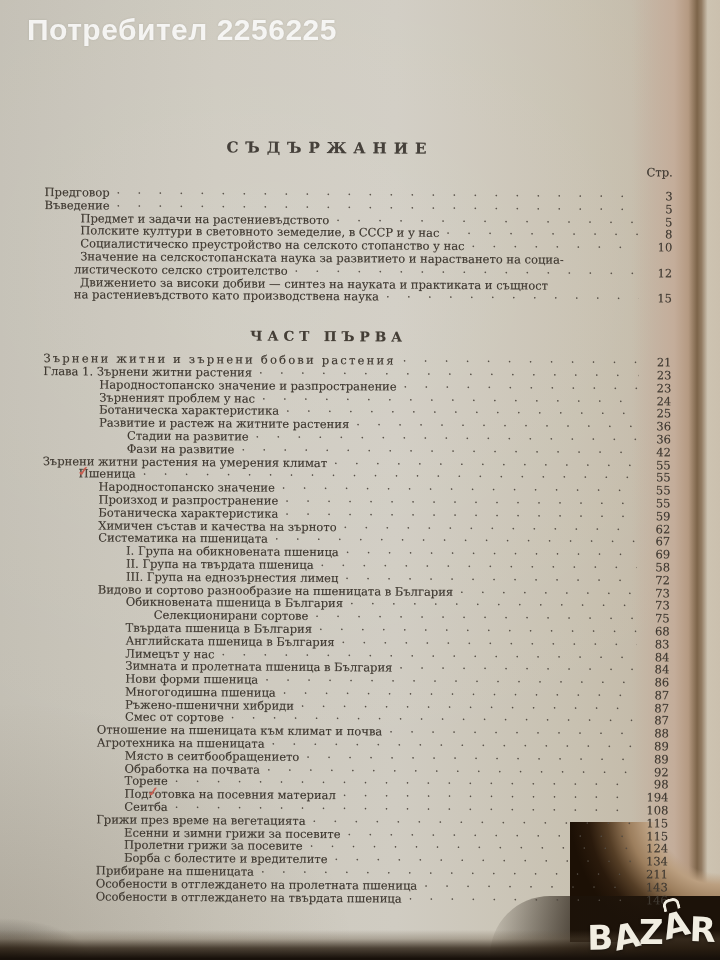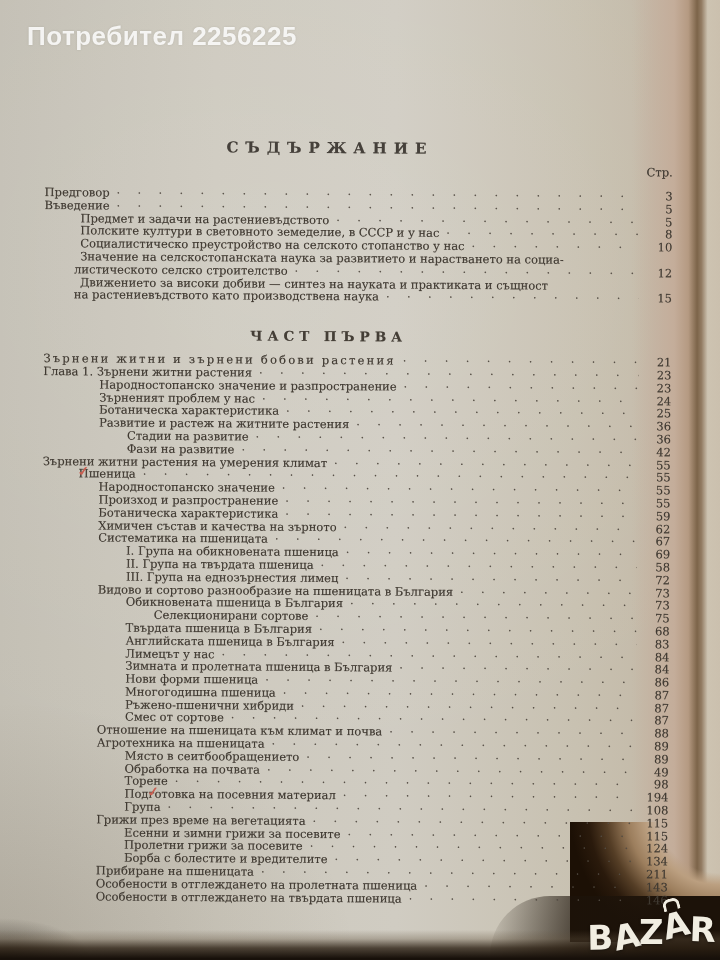--- a/index.html
+++ b/index.html
@@ -24,22 +24,22 @@
   .corner-shadow{position:absolute;right:0;bottom:0;width:230px;height:64px;
     background:linear-gradient(100deg, rgba(28,19,10,0) 0%, rgba(28,19,10,.75) 40%, #1c1209 72%);
     border-top-left-radius:60px;}
   .bottom-band{position:absolute;left:0;right:0;bottom:0;height:30px;
     background:linear-gradient(180deg, rgba(30,22,14,0) 0%, rgba(100,85,65,.35) 30%, rgba(45,33,20,.8) 60%, #17100a 95%);}
   .bl-shadow{position:absolute;left:0;bottom:0;width:120px;height:46px;
     background:radial-gradient(130px 60px at 0% 100%, rgba(25,18,10,.65), rgba(25,18,10,0) 70%);}
 
   
   .watermark{position:absolute;left:27px;top:13px;
-    font-family:"Liberation Sans","DejaVu Sans",sans-serif;font-weight:700;font-size:26px;
-    color:rgba(255,255,255,.85);letter-spacing:.5px;text-shadow:0 0 2px rgba(120,115,105,.25);margin-top:8px;}
+    font-family:"Liberation Sans","DejaVu Sans",sans-serif;font-weight:700;font-size:30px;
+    color:rgba(255,255,255,.85);letter-spacing:.5px;text-shadow:0 0 2px rgba(120,115,105,.25);}
 
   
   .toc-column{position:absolute;left:45px;top:136px;width:628px;color:#403a32;
     transform:rotate(.4deg);transform-origin:0 0;
     text-shadow:.2px .2px 0 rgba(64,58,50,.45);}
   .toc-title{width:570px;text-align:center;font-size:15px;font-weight:700;letter-spacing:7px;line-height:20px;color:#45403a;}
   .page-col-header{margin-top:6px;text-align:right;font-size:11.5px;line-height:13px;}
   .toc-list{margin-top:11px;}
   .part-heading{width:570px;text-align:center;font-size:13.5px;font-weight:600;letter-spacing:5px;margin:26px 0 11px;line-height:14px;color:#443e36;}
   .row{display:flex;align-items:baseline;height:12.8px;line-height:12.8px;font-size:11.5px;position:relative;white-space:nowrap;}
@@ -285,35 +285,35 @@
           <span class="page">89</span>
         </div>
         <div class="row">
           <span class="label ind3">Място в сеитбообращението</span>
           <span class="leader"></span>
           <span class="page">89</span>
         </div>
         <div class="row">
           <span class="label ind3">Обработка на почвата</span>
           <span class="leader"></span>
-          <span class="page">49</span>
+          <span class="page">92</span>
         </div>
         <div class="row">
           <span class="label ind3">Торене</span>
           <span class="leader"></span>
           <span class="page">98</span>
         </div>
         <div class="row">
           <span class="check" style="color: rgb(201, 95, 82); left: 108px;">✓</span>
           <span class="label ind3">Подготовка на посевния материал</span>
           <span class="leader"></span>
           <span class="page">194</span>
         </div>
         <div class="row">
-          <span class="label ind3">Група</span>
+          <span class="label ind3">Сеитба</span>
           <span class="leader"></span>
           <span class="page">108</span>
         </div>
         <div class="row">
           <span class="label ind2">Грижи през време на вегетацията</span>
           <span class="leader"></span>
           <span class="page">115</span>
         </div>
         <div class="row">
           <span class="label ind3">Есенни и зимни грижи за посевите</span>

